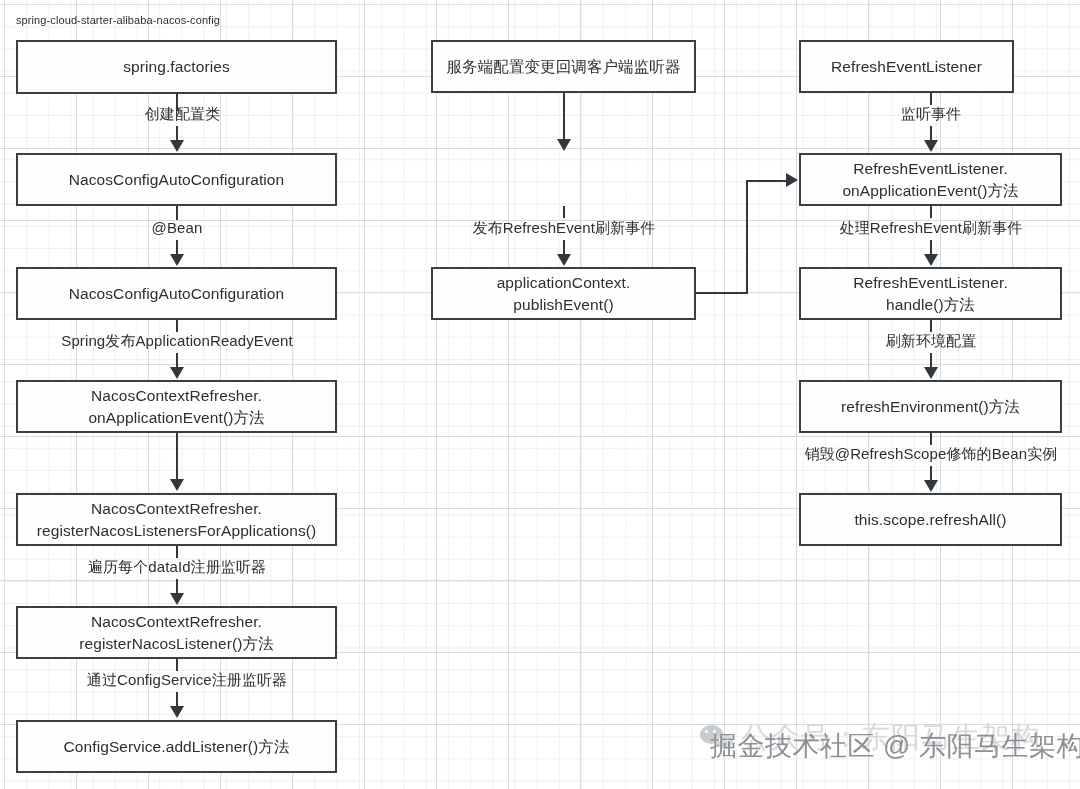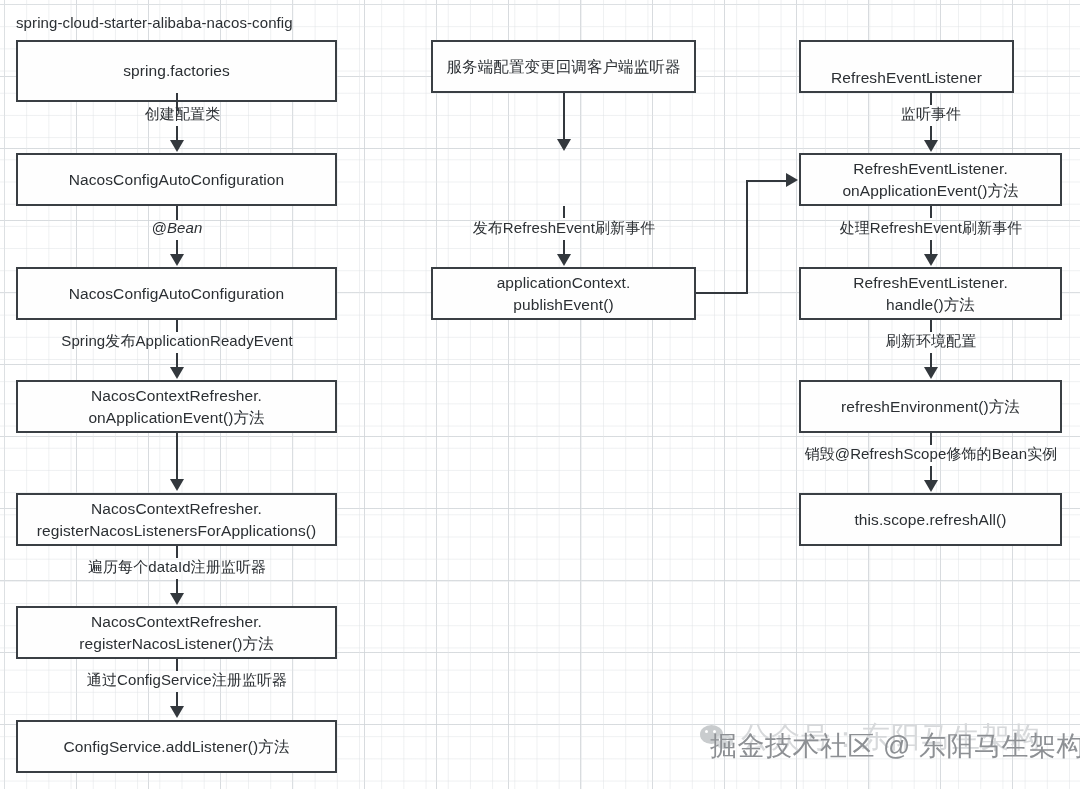--- a/index.html
+++ b/index.html
@@ -43,21 +43,21 @@
     padding: 2px 6px;
     box-shadow: 0 0 0 0 rgba(0,0,0,0);
   }
   .node .nodetext {
     white-space: pre-line;
   }
 
   
   .group-label {
     position: absolute;
-    font-size: 15px;
+    font-size: 11px;
     color: #2b2f33;
     white-space: nowrap;
     letter-spacing: 0.1px;
   }
 
   
   .vline {
     position: absolute;
     width: 0;
     border-left: 2px solid #33383d;
@@ -128,35 +128,35 @@
     user-select: none;
   }
 </style>
 </head>
 <body>
 
 <div id="canvas">
 
   <div class="group-label" style="left:16px; top:14px;">spring-cloud-starter-alibaba-nacos-config</div>
 
-  <div class="node" style="left:16px; top:40px; width:321px; height:62px;">
+  <div class="node" style="left:16px; top:40px; width:321px; height:54px;">
     <span class="nodetext">spring.factories</span>
   </div>
 
   <div class="vline" style="left:176px; top:93px;  height:18px;"></div>
   <div class="edge-label" style="left:177px; top:105px;padding-left:11px;">创建配置类</div>
   <div class="vline" style="left:176px; top:126px; height:16px;"></div>
   <div class="arrowhead-down" style="left:170px; top:140px;"></div>
 
   <div class="node" style="left:16px; top:153px; width:321px; height:53px;">
     <span class="nodetext">NacosConfigAutoConfiguration</span>
   </div>
 
   <div class="vline" style="left:176px; top:206px; height:14px;"></div>
-  <div class="edge-label" style="left:177px; top:219px;font-style:italic;">@Bean</div>
+  <div class="edge-label" style="left:177px; top:219px;">@Bean</div>
   <div class="vline" style="left:176px; top:240px; height:16px;"></div>
   <div class="arrowhead-down" style="left:170px; top:254px;"></div>
 
   <div class="node" style="left:16px; top:267px; width:321px; height:53px;">
     <span class="nodetext">NacosConfigAutoConfiguration</span>
   </div>
 
   <div class="vline" style="left:176px; top:320px; height:12px;"></div>
   <div class="edge-label" style="left:177px; top:332px;">Spring发布ApplicationReadyEvent</div>
   <div class="vline" style="left:176px; top:353px; height:16px;"></div>
@@ -210,21 +210,21 @@
   <div class="node" style="left:431px; top:267px; width:265px; height:53px;align-items:flex-end;">
     <span class="nodetext">applicationContext.
 publishEvent()</span>
   </div>
 
   <div class="hline" style="left:696px; top:292px; width:52px;"></div>
   <div class="vline" style="left:746px; top:180px; height:114px;"></div>
   <div class="hline" style="left:746px; top:180px; width:41px;"></div>
   <div class="arrowhead-right" style="left:786px; top:173px;"></div>
 
-  <div class="node" style="left:799px; top:40px; width:215px; height:53px;align-items:flex-end;">
+  <div class="node" style="left:799px; top:40px; width:215px; height:53px;">
     <span class="nodetext">RefreshEventListener</span>
   </div>
 
   <div class="vline" style="left:930px; top:93px; height:12px;"></div>
   <div class="edge-label" style="left:931px; top:105px;">监听事件</div>
   <div class="vline" style="left:930px; top:126px; height:16px;"></div>
   <div class="arrowhead-down" style="left:924px; top:140px;"></div>
 
   <div class="node" style="left:799px; top:153px; width:263px; height:53px;">
     <span class="nodetext">RefreshEventListener.

